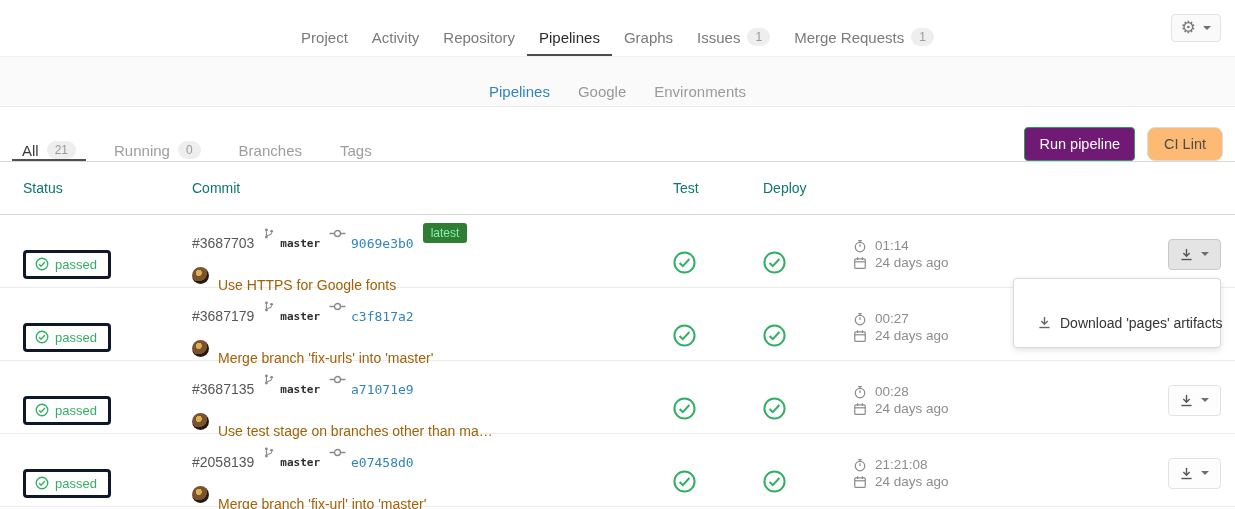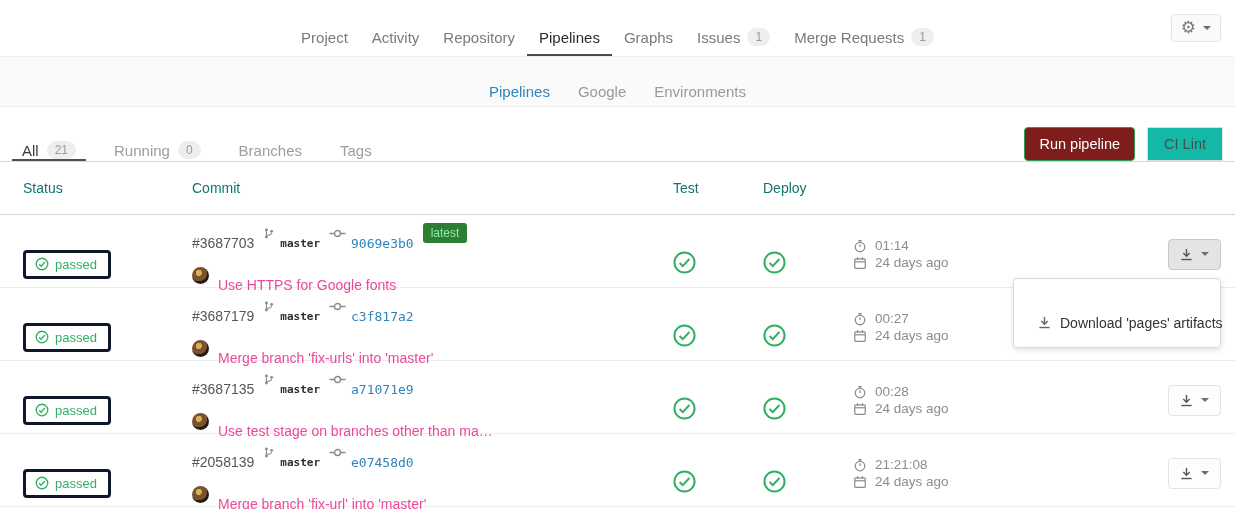--- a/index.html
+++ b/index.html
@@ -51,27 +51,27 @@
   }
   .tabs { display: flex; }
   .tab {
     display: inline-flex; align-items: center; gap: 8px;
     padding: 0 10px; margin-right: 18px; font-size: 15px; color: #9d9d9d;
     border-bottom: 2px solid transparent; cursor: pointer;
   }
   .tab.active { color: #3a3a3a; border-bottom-color: #505050; }
   .toolbar-actions { display: flex; align-items: center; gap: 12px; }
   .btn-green {
-    background: #7f1d1d; color: #fff; border: 1px solid #2a9d58;
+    background: #701a75; color: #fff; border: 1px solid #2a9d58;
     border-radius: 4px; padding: 8px 14px; font-size: 14.5px; cursor: pointer;
     font-family: inherit;
   }
   .btn-default {
-    background: #14b8a6; color: #4c4c4c; border: 1px solid #dcdcdc;
-    border-radius: 1px; padding: 8px 16px; font-size: 14.5px; cursor: pointer;
+    background: #fdba74; color: #4c4c4c; border: 1px solid #dcdcdc;
+    border-radius: 8px; padding: 8px 16px; font-size: 14.5px; cursor: pointer;
     font-family: inherit;
   }
 
   
   .grid {
     display: grid;
     grid-template-columns: 180px 1fr 90px 90px 150px 240px;
     padding: 0 12px; align-items: center;
   }
   .thead { height: 53px; border-bottom: 1px solid #d4d4d4; color: #0f766e; font-size: 14px; }
@@ -90,21 +90,21 @@
   .commit-line { display: flex; align-items: center; gap: 9px; font-size: 14px; min-width: 0; }
   .pid { color: #565656; cursor: pointer; }
   .ref-group { display: inline-flex; align-items: center; gap: 5px; }
   .branch-link { font-family: "DejaVu Sans Mono", monospace; font-weight: bold; font-size: 11px; color: #2f2f2f; cursor: pointer; }
   .sha-link { font-family: "DejaVu Sans Mono", monospace; font-size: 13px; color: #3084bb; cursor: pointer; }
   .latest-badge { background: #2e7d32; color: #86efac; font-size: 12px; border-radius: 3px; padding: 3px 8px; }
   .avatar {
     width: 17px; height: 17px; border-radius: 50%; flex: none; display: inline-block; cursor: pointer;
     background: radial-gradient(circle at 40% 35%, #d9b24f 0 20%, #7a5230 21% 55%, #241a10 56%);
   }
-  .msg { color: #ec4899; white-space: nowrap; overflow: hidden; text-overflow: ellipsis; cursor: pointer; }
+  .msg { color: #a16207; white-space: nowrap; overflow: hidden; text-overflow: ellipsis; cursor: pointer; }
 
   .icon-cell { padding-left: 20px; }
   .status-link { display: inline-flex; cursor: pointer; }
 
   .time-cell { padding-left: 20px; display: flex; flex-direction: column; gap: 2px; color: #8c8c8c; font-size: 13.5px; }
   .time-line { display: inline-flex; align-items: center; gap: 8px; }
 
   .actions-cell { display: flex; justify-content: flex-end; padding-right: 2px; }
   .btn-group { position: relative; }
   .dl-btn {

